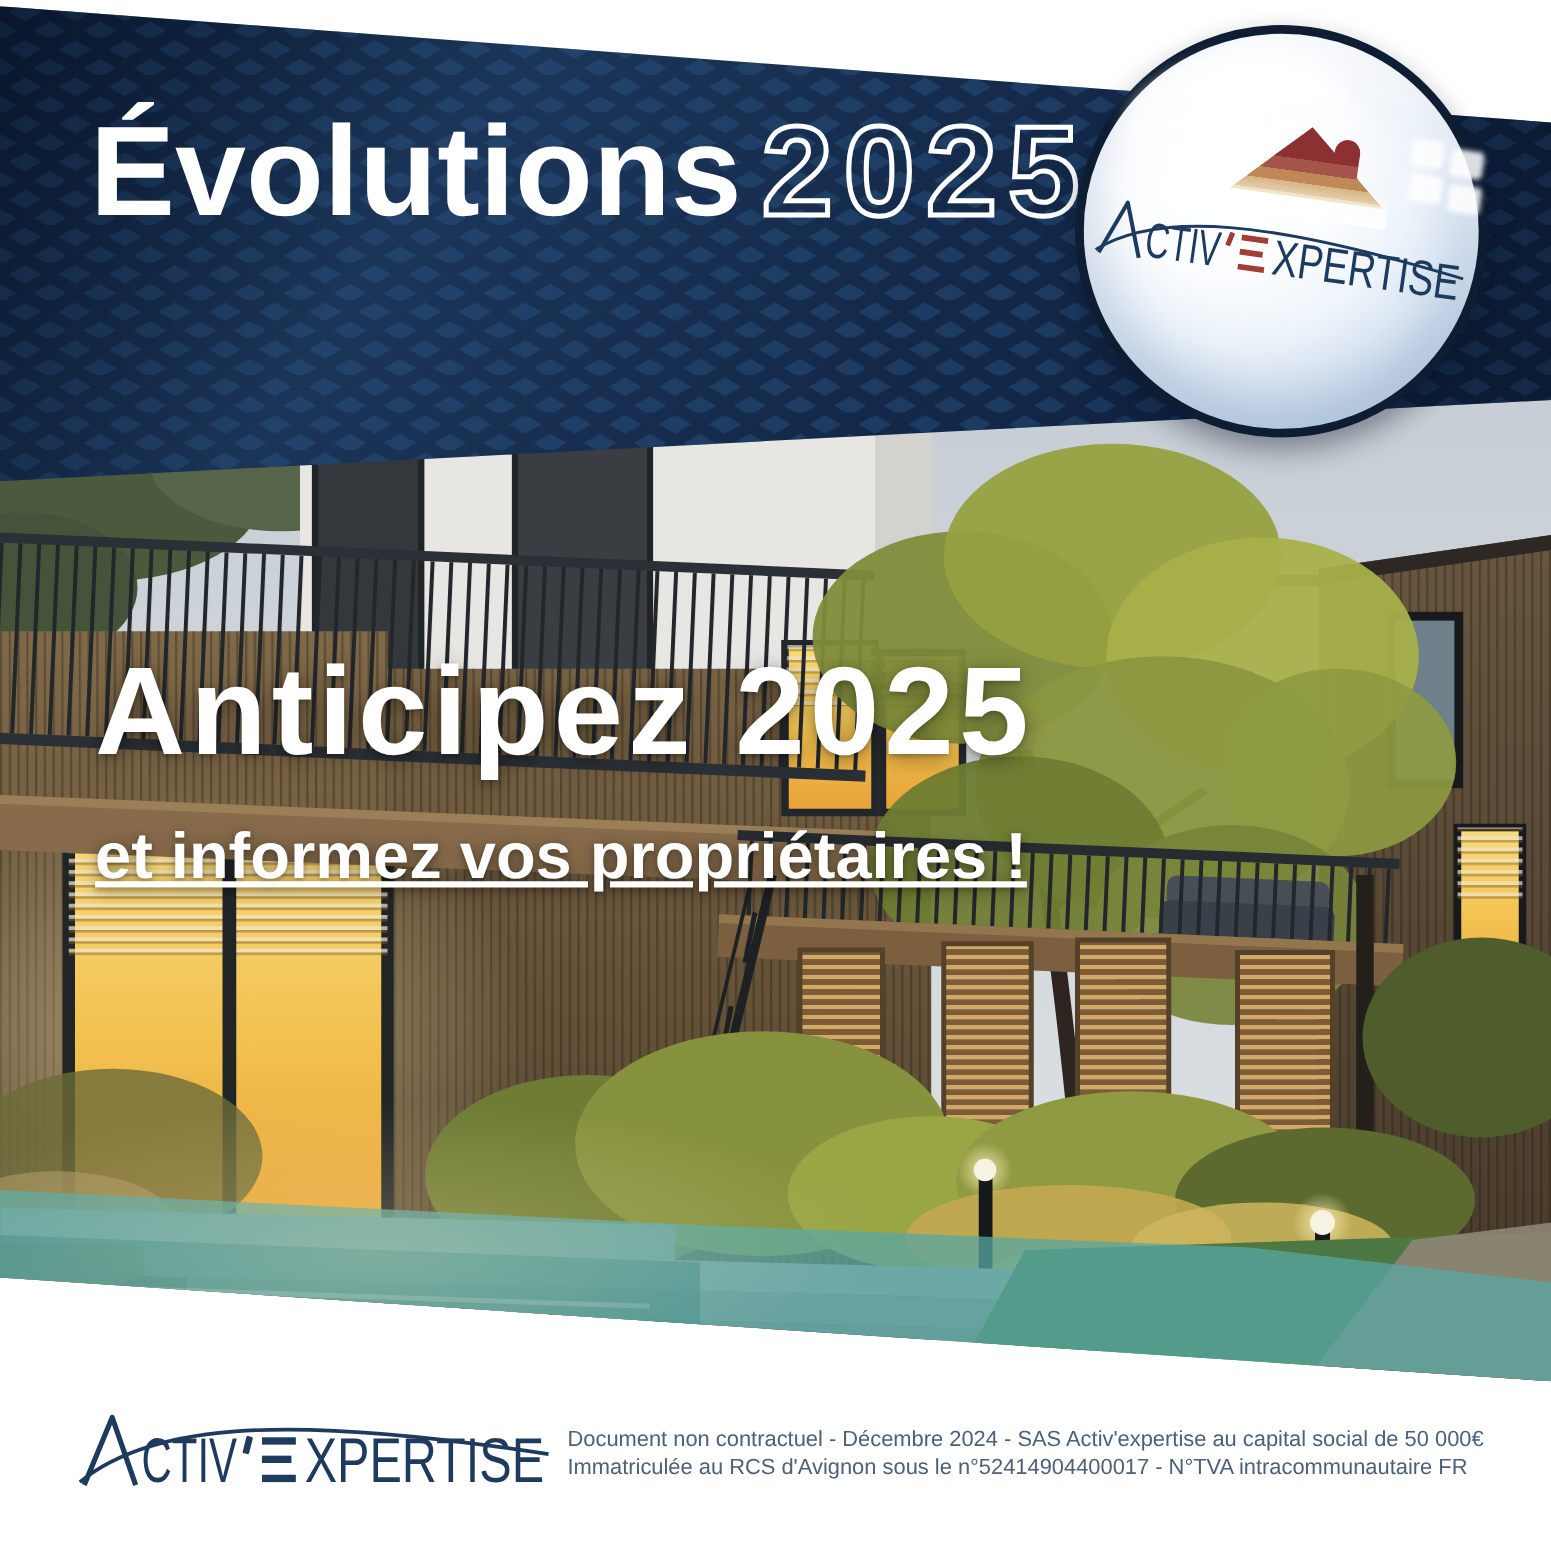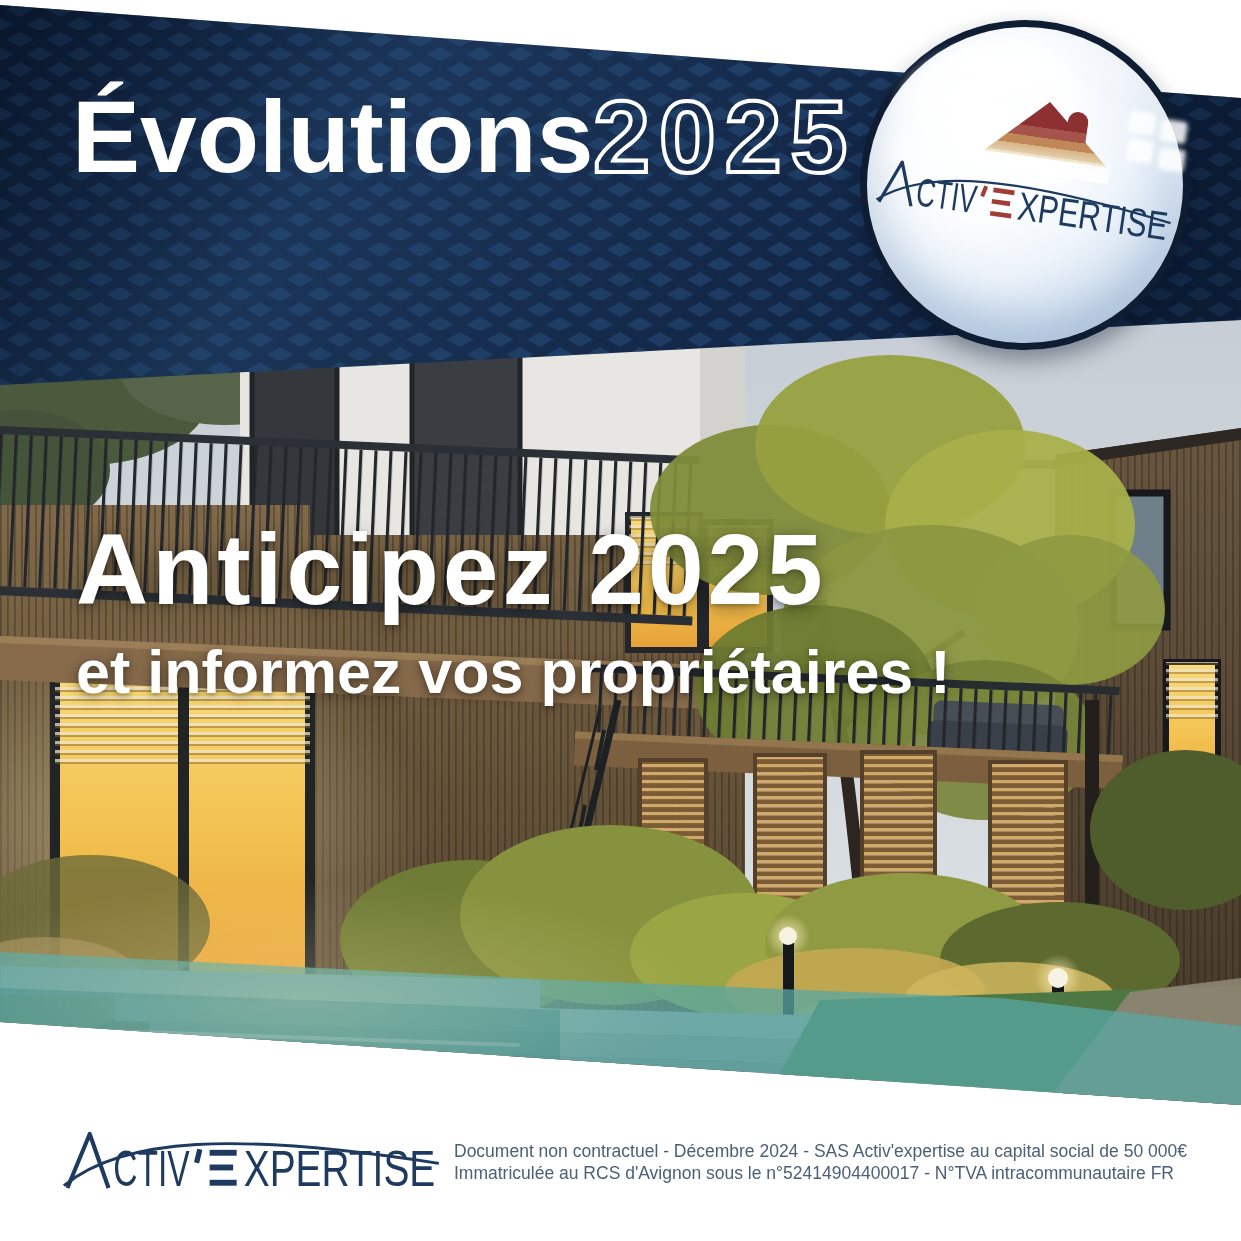--- a/index.html
+++ b/index.html
@@ -21,21 +21,21 @@
   .photo svg{display:block;width:100%;height:100%;}
 
   
   .banner{
     position:absolute;left:0;top:0;width:1241px;height:400px;z-index:3;
     clip-path:polygon(0 5px,100% 98px,100% 320px,0 385px);
   }
   .banner-bg{position:absolute;inset:0;}
   .banner-text{position:absolute;left:72px;top:84px;z-index:2;}
   .title{font-size:102px;font-weight:700;line-height:1.04;color:var(--title_white);letter-spacing:0;white-space:nowrap;}
-  .title .outline{color:transparent;-webkit-text-stroke:4px var(--title_white);letter-spacing:9px;}
+  .title .outline{color:transparent;-webkit-text-stroke:4px var(--title_white);letter-spacing:9px;margin-left:16px;}
   .subtitle{font-size:56px;font-weight:700;color:var(--subtitle_beige);letter-spacing:3px;margin-top:8px;white-space:nowrap;}
 
   
   .badge{
     position:absolute;left:860px;top:20px;width:330px;height:330px;z-index:5;
     border-radius:50%;
     border:7px solid #0f1d33;
     background:radial-gradient(circle at 36% 30%, #ffffff 0%, #fdfeff 30%, #ecf3fa 52%, #d6e3f1 70%, #bacee3 87%, #9fb9d6 100%);
     box-shadow:0 10px 22px rgba(8,18,38,.40), inset 0 -24px 44px rgba(140,165,200,.50), inset 0 14px 26px rgba(255,255,255,.95);
   }
@@ -49,21 +49,21 @@
     box-shadow:32px 4px 0 0 #ffffff, 2px 28px 0 0 #ffffff, 34px 32px 0 0 #ffffff;
     opacity:.85;filter:blur(2px);transform:skew(-8deg,8deg);
   }
   .badge-logo{position:absolute;left:12px;top:64px;width:300px;transform:rotate(8deg);}
   .badge-logo .roof{display:block;width:132px;height:82px;margin-left:100px;}
   .badge-logo .wordmark{display:block;width:300px;height:52px;margin-top:2px;}
 
   
   .hero-text{position:absolute;left:76px;top:512px;z-index:4;color:#fff;}
   .hero1{font-size:100px;font-weight:700;letter-spacing:4px;white-space:nowrap;text-shadow:0 4px 18px rgba(0,0,0,.40),0 2px 4px rgba(0,0,0,.25);}
-  .hero2{font-size:61px;font-weight:700;letter-spacing:0;white-space:nowrap;margin-top:10px;text-shadow:0 3px 14px rgba(0,0,0,.40),0 2px 4px rgba(0,0,0,.25);}
+  .hero2{font-size:52px;font-weight:700;letter-spacing:0;white-space:nowrap;margin-top:28px;text-shadow:0 3px 14px rgba(0,0,0,.40),0 2px 4px rgba(0,0,0,.25);text-decoration:underline;}
 
   
   .footer{position:absolute;left:0;top:1110px;width:1241px;height:131px;background:#fff;z-index:2;}
   .footer-logo{position:absolute;left:58px;top:18px;width:382px;height:66px;}
   .footer-logo svg{display:block;width:100%;height:100%;}
   .legal{
     position:absolute;left:454px;top:30px;width:740px;
     font-size:17.5px;line-height:22px;color:var(--legal_slate);font-weight:400;
   }
   .legal div{white-space:nowrap;}

